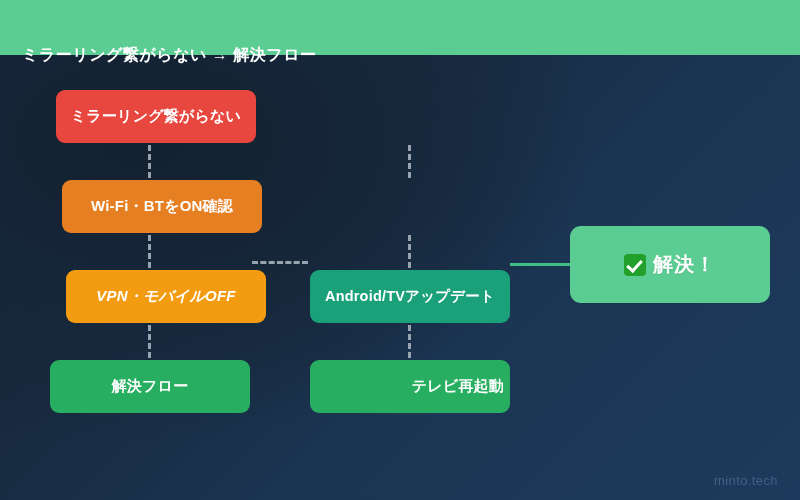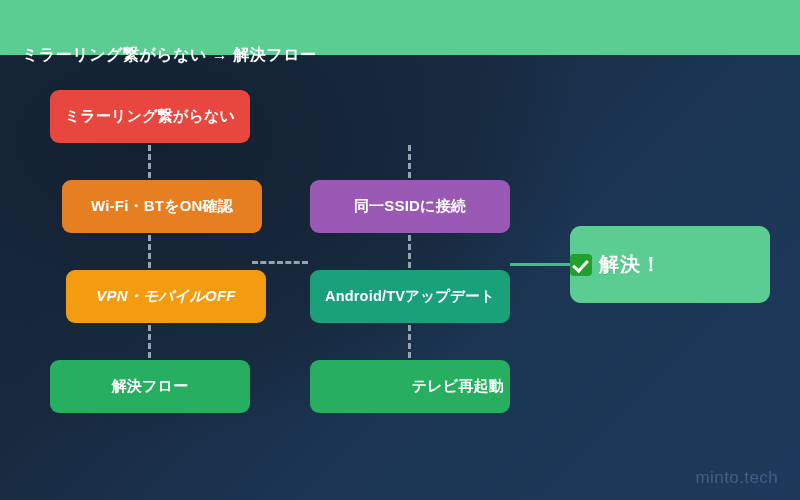--- a/index.html
+++ b/index.html
@@ -86,20 +86,21 @@
   #node-solution {
     position: absolute;
     left: 570px;
     top: 226px;
     width: 200px;
     height: 77px;
     border-radius: 11px;
     background: #5bcd92;
     display: flex;
     align-items: center;
+    justify-content: center;
     gap: 7px;
     box-sizing: border-box;
   }
   #solution-check {
     display: inline-block;
     width: 22px;
     height: 22px;
     border-radius: 4px;
     background: #22a02c;
     position: relative;
@@ -122,21 +123,21 @@
     color: #ffffff;
     letter-spacing: 1px;
     text-shadow: 0 1px 1px rgba(0,0,0,0.10);
   }
 
   
   #watermark {
     position: absolute;
     right: 22px;
     bottom: 12px;
-    font-size: 17px;
+    font-size: 13px;
     color: #3f6186;
     letter-spacing: 0.4px;
   }
 </style>
 </head>
 <body>
 
 <div id="canvas">
 
   <div id="header-bar">
@@ -148,40 +149,37 @@
   <div class="vconn" style="left:148px; top:325px; height:33px;"></div>
 
   <div class="vconn" style="left:408px; top:145px; height:33px;"></div>
   <div class="vconn" style="left:408px; top:235px; height:33px;"></div>
   <div class="vconn" style="left:408px; top:325px; height:33px;"></div>
 
   <div class="hconn-dashed" style="left:252px; top:261px; width:56px;"></div>
 
   <div class="hconn-solid" style="left:510px; top:263px; width:62px;"></div>
 
-  <div class="node" style="left:50px; top:90px; background:#e8473f;">
+  <div class="node" style="left:56px; top:90px; background:#e8473f;">
     <span>ミラーリング繋がらない</span>
   </div>
 
   <div class="node" style="left:62px; top:180px; background:#e67e22;">
     <span>Wi-Fi・BTをON確認</span>
   </div>
 
   <div class="node" style="left:66px; top:270px; background:#f39c12;font-style:italic;">
     <span>VPN・モバイルOFF</span>
   </div>
 
   <div class="node" style="left:50px; top:360px; background:#27ae60;">
     <span>解決フロー</span>
   </div>
 
 
-  <div class="node" style="left:310px; top:180px; background:#9b59b6;">
-    <span>同一SSIDに接続</span>
-  </div>
 
   <div class="node narrowtext" style="left:310px; top:270px; background:#1aa179;">
     <span>Android/TVアップデート</span>
   </div>
 
   <div class="node" style="left:310px; top:360px; background:#27ae60;justify-content:flex-end;">
     <span>テレビ再起動</span>
   </div>
 
   <div id="node-solution">

